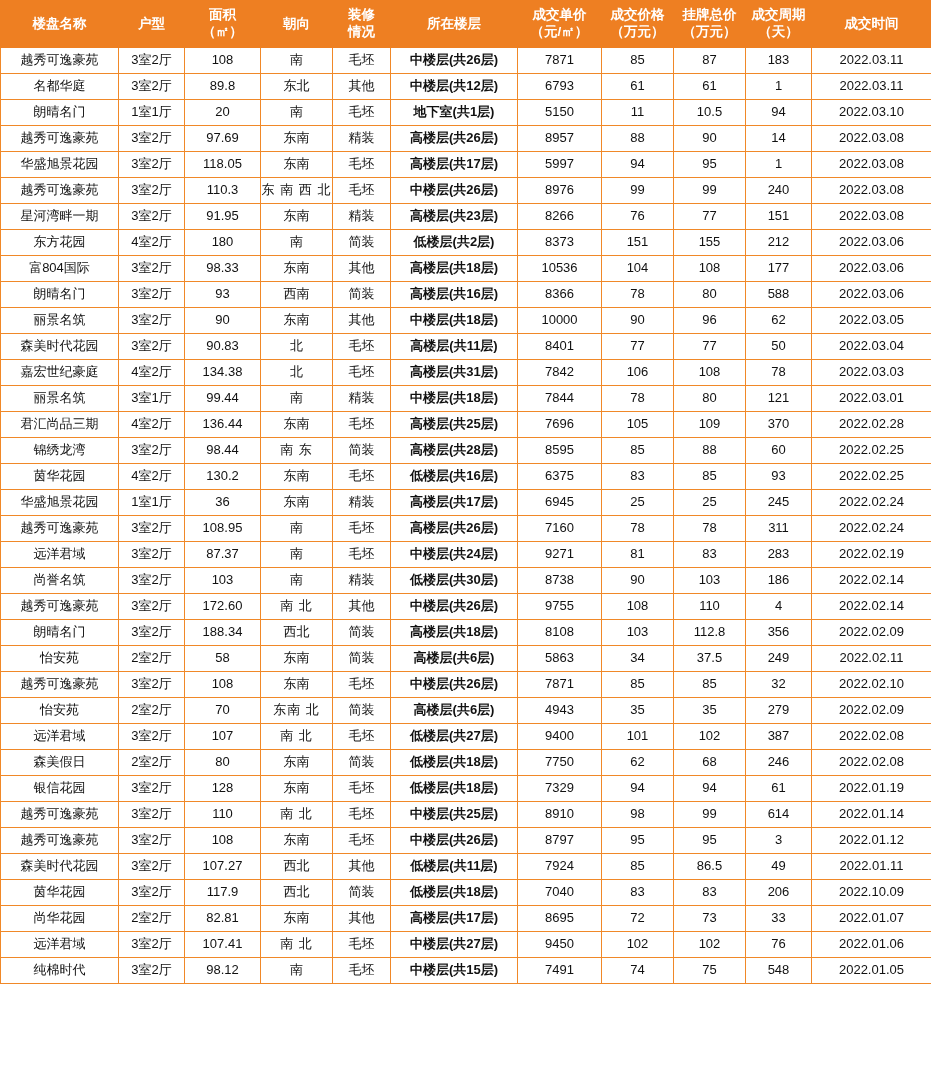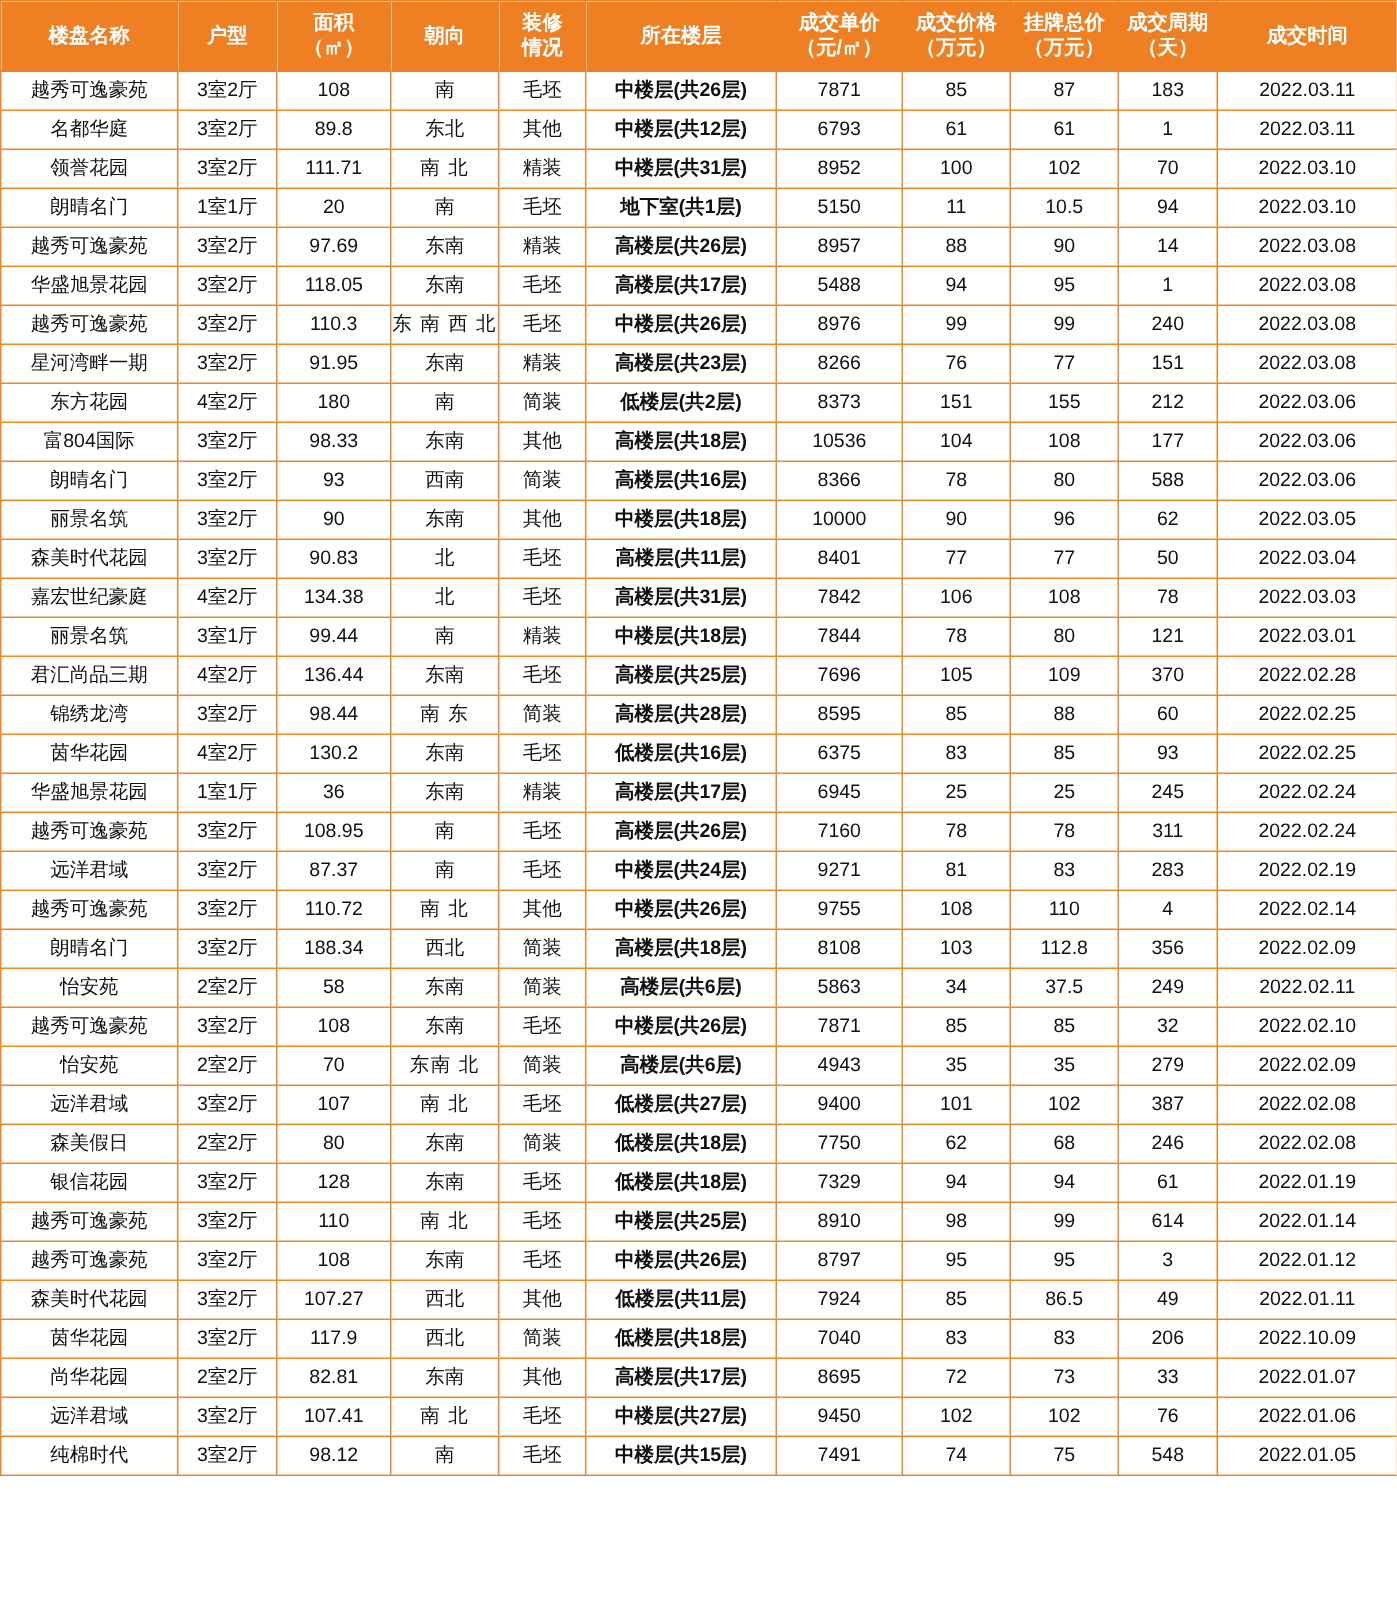--- a/index.html
+++ b/index.html
@@ -127,33 +127,20 @@
           <td class="col-face">东北</td>
           <td class="col-deco">其他</td>
           <td class="col-floor">中楼层(共12层)</td>
           <td class="col-unit">6793</td>
           <td class="col-price">61</td>
           <td class="col-list">61</td>
           <td class="col-days">1</td>
           <td class="col-date">2022.03.11</td>
         </tr>
         <tr>
-          <td class="col-name">领誉花园</td>
-          <td class="col-type">3室2厅</td>
-          <td class="col-area">111.71</td>
-          <td class="col-face spaced">南 北</td>
-          <td class="col-deco">精装</td>
-          <td class="col-floor">中楼层(共31层)</td>
-          <td class="col-unit">8952</td>
-          <td class="col-price">100</td>
-          <td class="col-list">102</td>
-          <td class="col-days">70</td>
-          <td class="col-date">2022.03.10</td>
-        </tr>
-        <tr>
           <td class="col-name">朗晴名门</td>
           <td class="col-type">1室1厅</td>
           <td class="col-area">20</td>
           <td class="col-face">南</td>
           <td class="col-deco">毛坯</td>
           <td class="col-floor">地下室(共1层)</td>
           <td class="col-unit">5150</td>
           <td class="col-price">11</td>
           <td class="col-list">10.5</td>
           <td class="col-days">94</td>
@@ -172,21 +159,21 @@
           <td class="col-days">14</td>
           <td class="col-date">2022.03.08</td>
         </tr>
         <tr>
           <td class="col-name">华盛旭景花园</td>
           <td class="col-type">3室2厅</td>
           <td class="col-area">118.05</td>
           <td class="col-face">东南</td>
           <td class="col-deco">毛坯</td>
           <td class="col-floor">高楼层(共17层)</td>
-          <td class="col-unit">5488</td>
+          <td class="col-unit">5997</td>
           <td class="col-price">94</td>
           <td class="col-list">95</td>
           <td class="col-days">1</td>
           <td class="col-date">2022.03.08</td>
         </tr>
         <tr>
           <td class="col-name">越秀可逸豪苑</td>
           <td class="col-type">3室2厅</td>
           <td class="col-area">110.3</td>
           <td class="col-face spaced">东 南 西 北</td>
@@ -374,23 +361,36 @@
           <td class="col-face">南</td>
           <td class="col-deco">毛坯</td>
           <td class="col-floor">中楼层(共24层)</td>
           <td class="col-unit">9271</td>
           <td class="col-price">81</td>
           <td class="col-list">83</td>
           <td class="col-days">283</td>
           <td class="col-date">2022.02.19</td>
         </tr>
         <tr>
-          <td class="col-name">越秀可逸豪苑</td>
-          <td class="col-type">3室2厅</td>
-          <td class="col-area">110.72</td>
+          <td class="col-name">尚誉名筑</td>
+          <td class="col-type">3室2厅</td>
+          <td class="col-area">103</td>
+          <td class="col-face">南</td>
+          <td class="col-deco">精装</td>
+          <td class="col-floor">低楼层(共30层)</td>
+          <td class="col-unit">8738</td>
+          <td class="col-price">90</td>
+          <td class="col-list">103</td>
+          <td class="col-days">186</td>
+          <td class="col-date">2022.02.14</td>
+        </tr>
+        <tr>
+          <td class="col-name">越秀可逸豪苑</td>
+          <td class="col-type">3室2厅</td>
+          <td class="col-area">172.60</td>
           <td class="col-face spaced">南 北</td>
           <td class="col-deco">其他</td>
           <td class="col-floor">中楼层(共26层)</td>
           <td class="col-unit">9755</td>
           <td class="col-price">108</td>
           <td class="col-list">110</td>
           <td class="col-days">4</td>
           <td class="col-date">2022.02.14</td>
         </tr>
         <tr>

